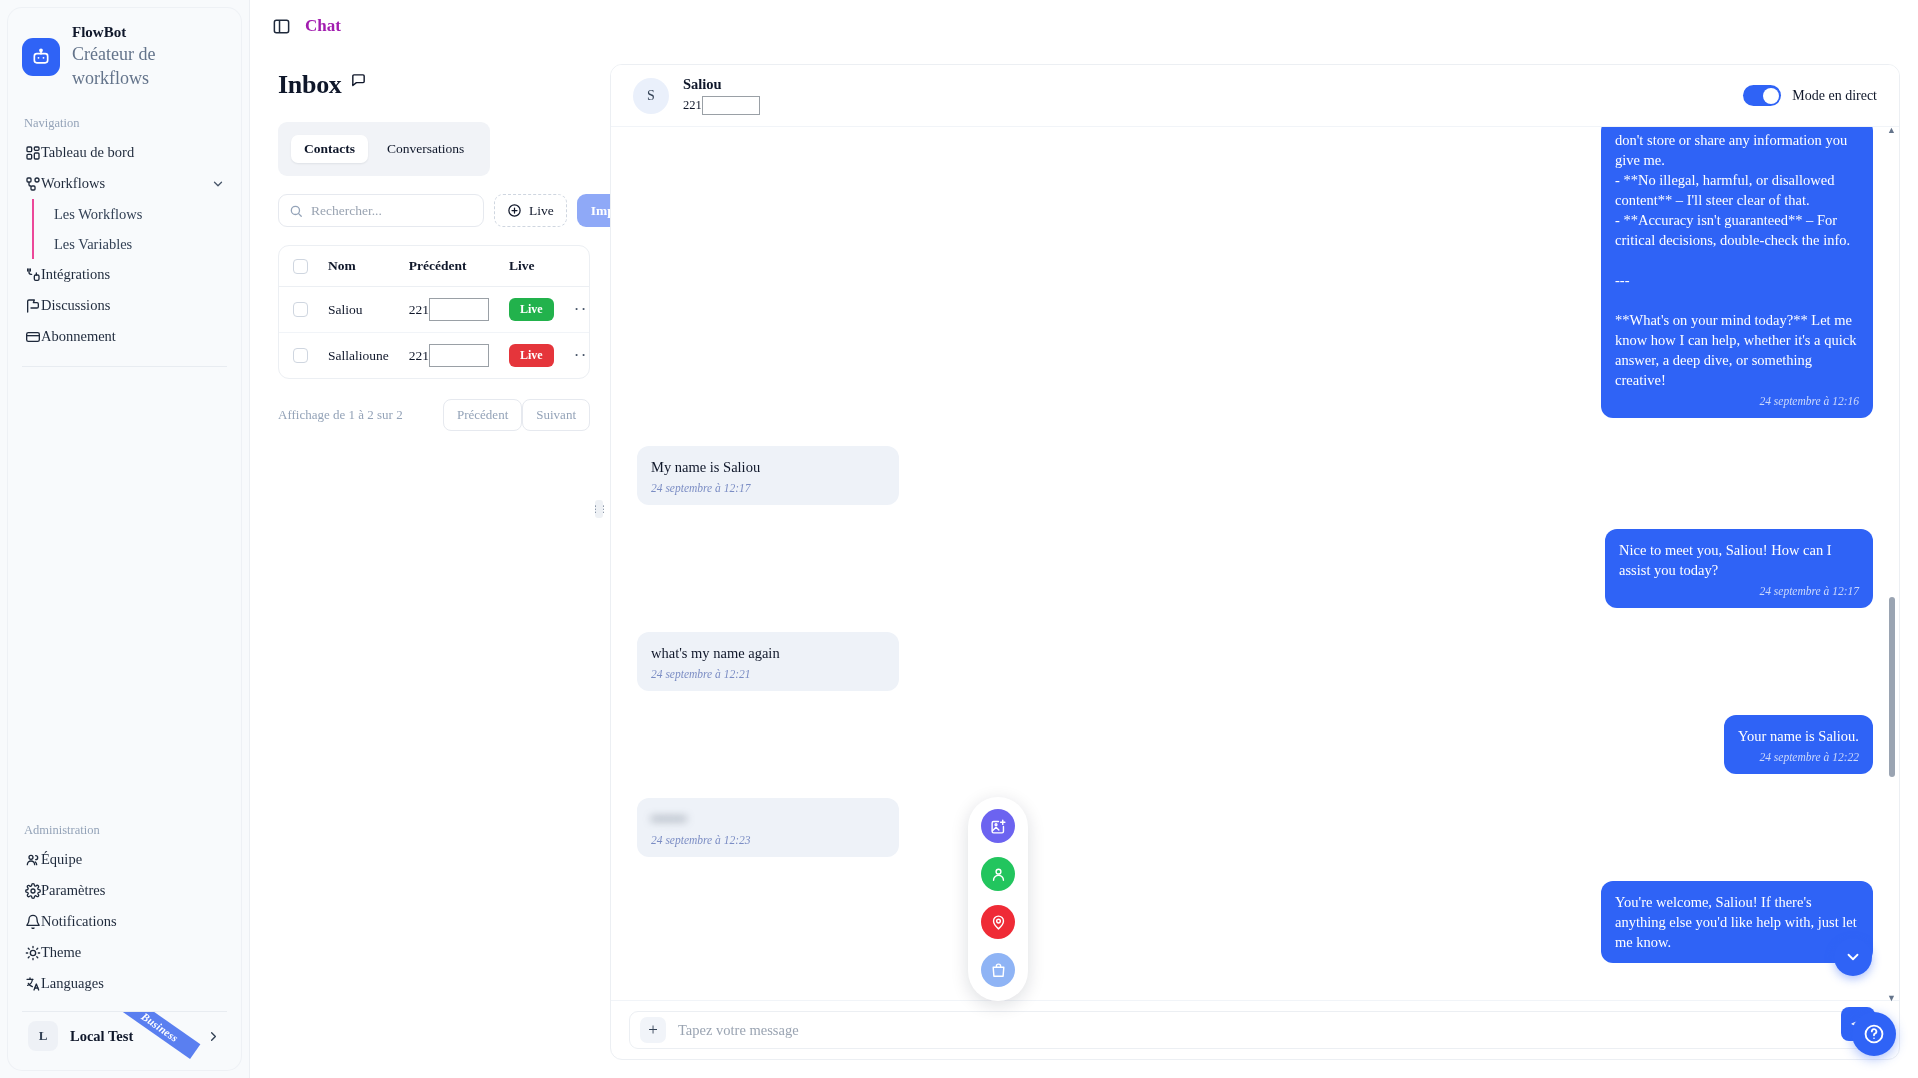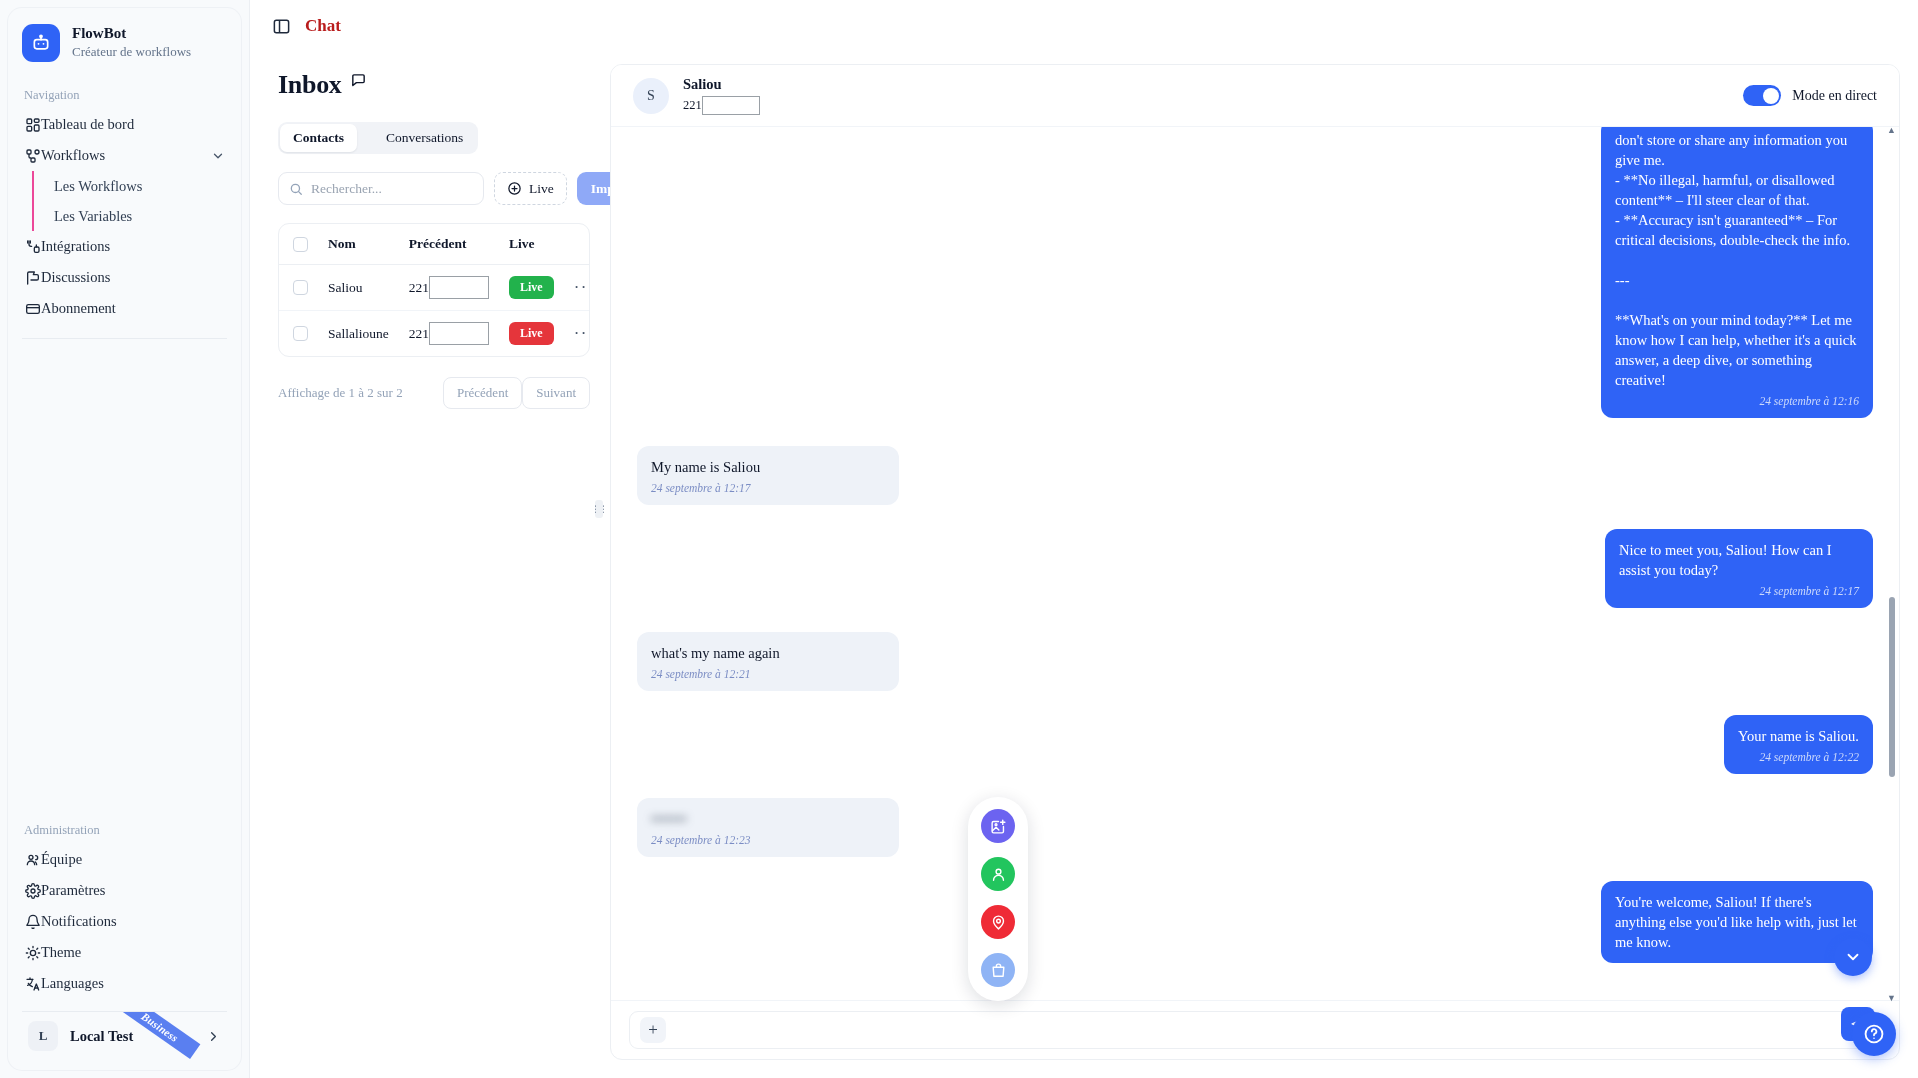--- a/index.html
+++ b/index.html
@@ -21,21 +21,21 @@
     flex: 0 0 250px;
   }
   .sb-inner { margin: 8px; border-radius: 14px; background:#f8fafc; flex:1; display:flex; flex-direction:column;
     box-shadow: 0 0 0 1px #eef1f5; }
   .brand { display: flex; align-items: center; gap: 12px; padding: 16px 14px 12px 14px; }
   .brand-logo {
     width: 38px; height: 38px; border-radius: 11px; background: #2f63f6;
     display: flex; align-items: center; justify-content: center; flex: 0 0 38px;
   }
   .brand-text .bt-title { font-size: 15px; font-weight: 700; color: #0f172a; line-height: 1.15; }
-  .brand-text .bt-sub { font-size: 13px; color: #64748b; line-height: 1.3; margin-top: 2px; }
+  .brand-text .bt-sub { font-size: 18px; color: #64748b; line-height: 1.3; margin-top: 2px; }
 
   .sb-section-label {
     font-size: 12.5px; color: #94a3b8; padding: 14px 16px 6px 16px; font-weight: 400;
   }
   .nav-item {
     display: flex; align-items: center; gap: 0;
     padding: 7px 16px; font-size: 14.5px; color: #1e293b; cursor: pointer;
     height: 31px;
   }
   .nav-item .ico { width: 17px; height: 17px; display:flex; align-items:center; justify-content:center; flex:0 0 17px; color:#1e293b; }
@@ -62,32 +62,32 @@
     padding: 3px 22px; transform: rotate(35deg); letter-spacing:.2px;
   }
 
   
   .main { flex: 1 1 auto; display:flex; flex-direction: column; background:#fff; min-width:0; }
   .topbar {
     height: 52px; display:flex; align-items:center; gap: 14px;
     padding: 0 22px; background:#fff;
   }
   .topbar .panel-toggle { color:#1e293b; display:flex; cursor:pointer; }
-  .topbar .page-title { font-size: 17px; font-weight: 700; color:#b91c1c; }
+  .topbar .page-title { font-size: 17px; font-weight: 700; color:#a21caf; }
 
   .content { flex:1 1 auto; display:flex; gap:0; min-height:0; padding: 0 0 0 0; position:relative; }
 
   
   .inbox { width: 360px; flex: 0 0 360px; padding: 18px 20px 0 28px; position:relative; }
   .inbox-title-row { display:flex; align-items:flex-start; gap:8px; margin-bottom: 22px; }
   .inbox-title { font-size: 26px; font-weight: 700; color:#0f172a; letter-spacing:-0.3px; }
   .inbox-badge-ico { margin-top:2px; color:#0f172a; display:flex; }
 
   .seg {
-    display:inline-flex; background:#f1f3f7; border-radius: 9px; padding: 2px; gap:16px; margin-bottom: 18px;
+    display:inline-flex; background:#f1f3f7; border-radius: 9px; padding: 13px; gap:6px; margin-bottom: 18px;
   }
   .seg-btn { font-size: 13.5px; padding: 6px 13px; border-radius: 7px; color:#0f172a; cursor:pointer; border:none; background:transparent; font-family:inherit; }
   .seg-btn.active { background:#fff; font-weight:600; box-shadow: 0 1px 2px rgba(15,23,42,.08); }
 
   .tools-row { display:flex; align-items:center; gap: 10px; margin-bottom: 18px; }
   .search-box {
     flex: 0 0 206px; height: 33px; border: 1px solid #e6e9ef; border-radius: 9px;
     display:flex; align-items:center; gap: 8px; padding: 0 10px; background:#fff;
   }
   .search-box .s-ico { color:#94a3b8; display:flex; }
@@ -574,20 +574,21 @@
               <div class="bubble out" style="max-width:272px">
                 <div class="txt">You're welcome, Saliou! If there's anything else you'd like help with, just let me know.</div>
               </div>
             </div>
 
           </div>
 
           <div class="composer">
             <div class="composer-inner">
               <span class="plus-btn">+</span>
+              <input class="composer-input" type="text" placeholder="Tapez votre message" style="">
             </div>
           </div>
 
           <div class="send-btn">
             <svg width="17" height="17" viewBox="0 0 24 24" fill="none" stroke="#fff" stroke-width="1.9" stroke-linejoin="round">
                 <path d="M21 4L3 11l7 3 3 7z"></path>
               </svg>
           </div>
 
           <div class="chat-scrollbar">

